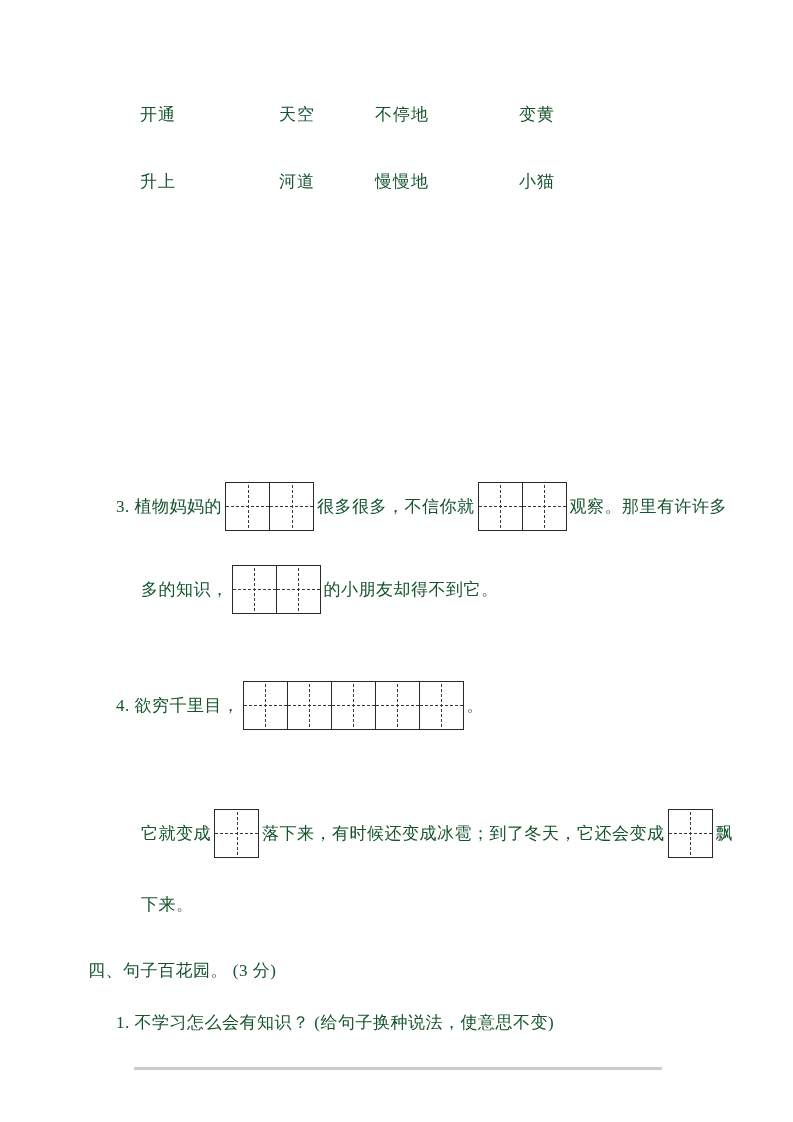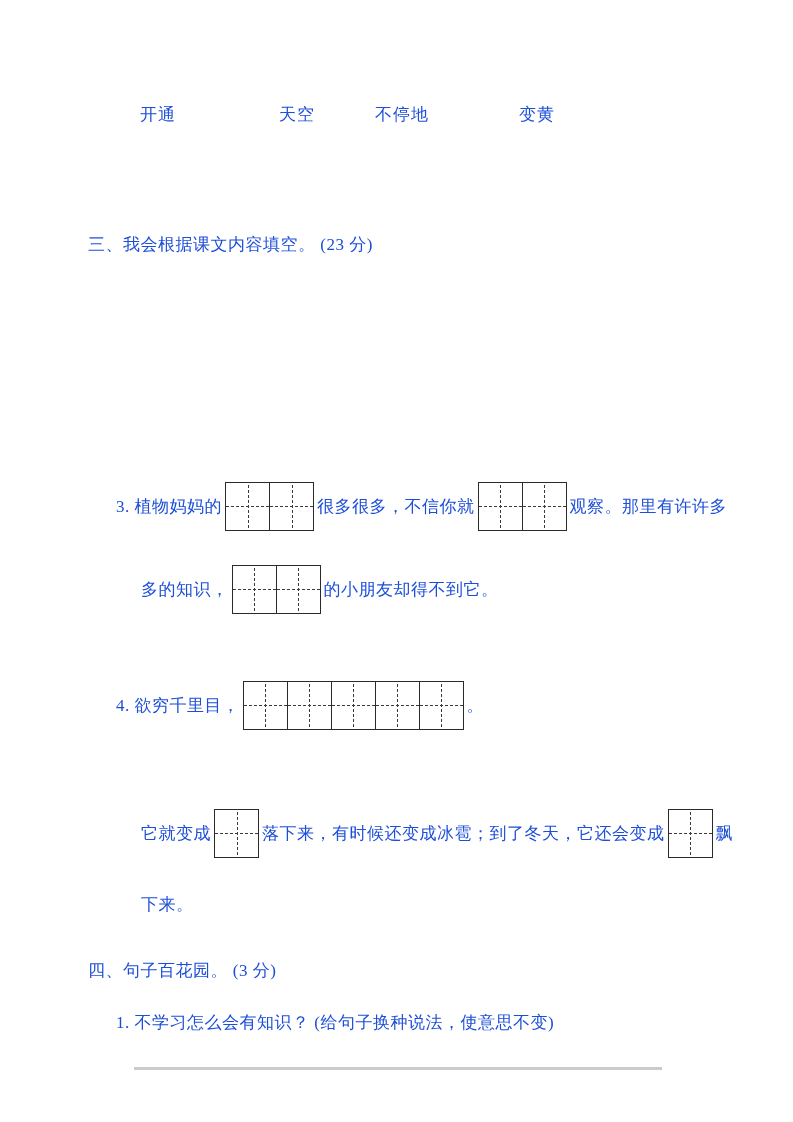--- a/index.html
+++ b/index.html
@@ -1,21 +1,21 @@
 <!DOCTYPE html>
 <html><head>
 <meta charset="utf-8">
 <style>
   html,body{margin:0;padding:0;background:#ffffff;}
   .page{
     position:relative;
     width:793px;height:1122px;
     background:#ffffff;
     font-family:"Liberation Serif","DejaVu Serif",serif;
-    color:#1d4ed8;
+    color:#14532d;
     overflow:hidden;
   }
   
   .word-row{position:absolute;left:0;width:100%;height:24px;line-height:24px;font-size:17px;letter-spacing:1px;}
   .word-row .w{position:absolute;white-space:nowrap;}
   .word-row .c0{left:140px;}
   .word-row .c1{left:279px;}
   .word-row .c2{left:375px;}
   .word-row .c3{left:519px;}
   .r1{top:103px;}
@@ -57,22 +57,27 @@
 <body>
 
 <div class="page">
 
   <div class="word-row r1">
     <span class="w c0">开通</span>
     <span class="w c1">天空</span>
     <span class="w c2">不停地</span>
     <span class="w c3">变黄</span>
   </div>
+  <div class="word-row r2">
+    <span class="w c0">升上</span>
+    <span class="w c1">河道</span>
+    <span class="w c2">慢慢地</span>
+    <span class="w c3">小猫</span>
+  </div>
 
-  <div class="txt h3">三、我会根据课文内容填空。 (23 分)</div>
 
   <div class="line l-i3a"><span>3. 植物妈妈的</span><span class="tian-grid">
         <span class="tian-cell"></span>
         <span class="tian-cell"></span>
       </span><span>很多很多，不信你就</span><span class="tian-grid">
         <span class="tian-cell"></span>
         <span class="tian-cell"></span>
       </span><span>观察。那里有许许多</span></div>
   <div class="line l-i3b"><span>多的知识，</span><span class="tian-grid">
         <span class="tian-cell"></span>

